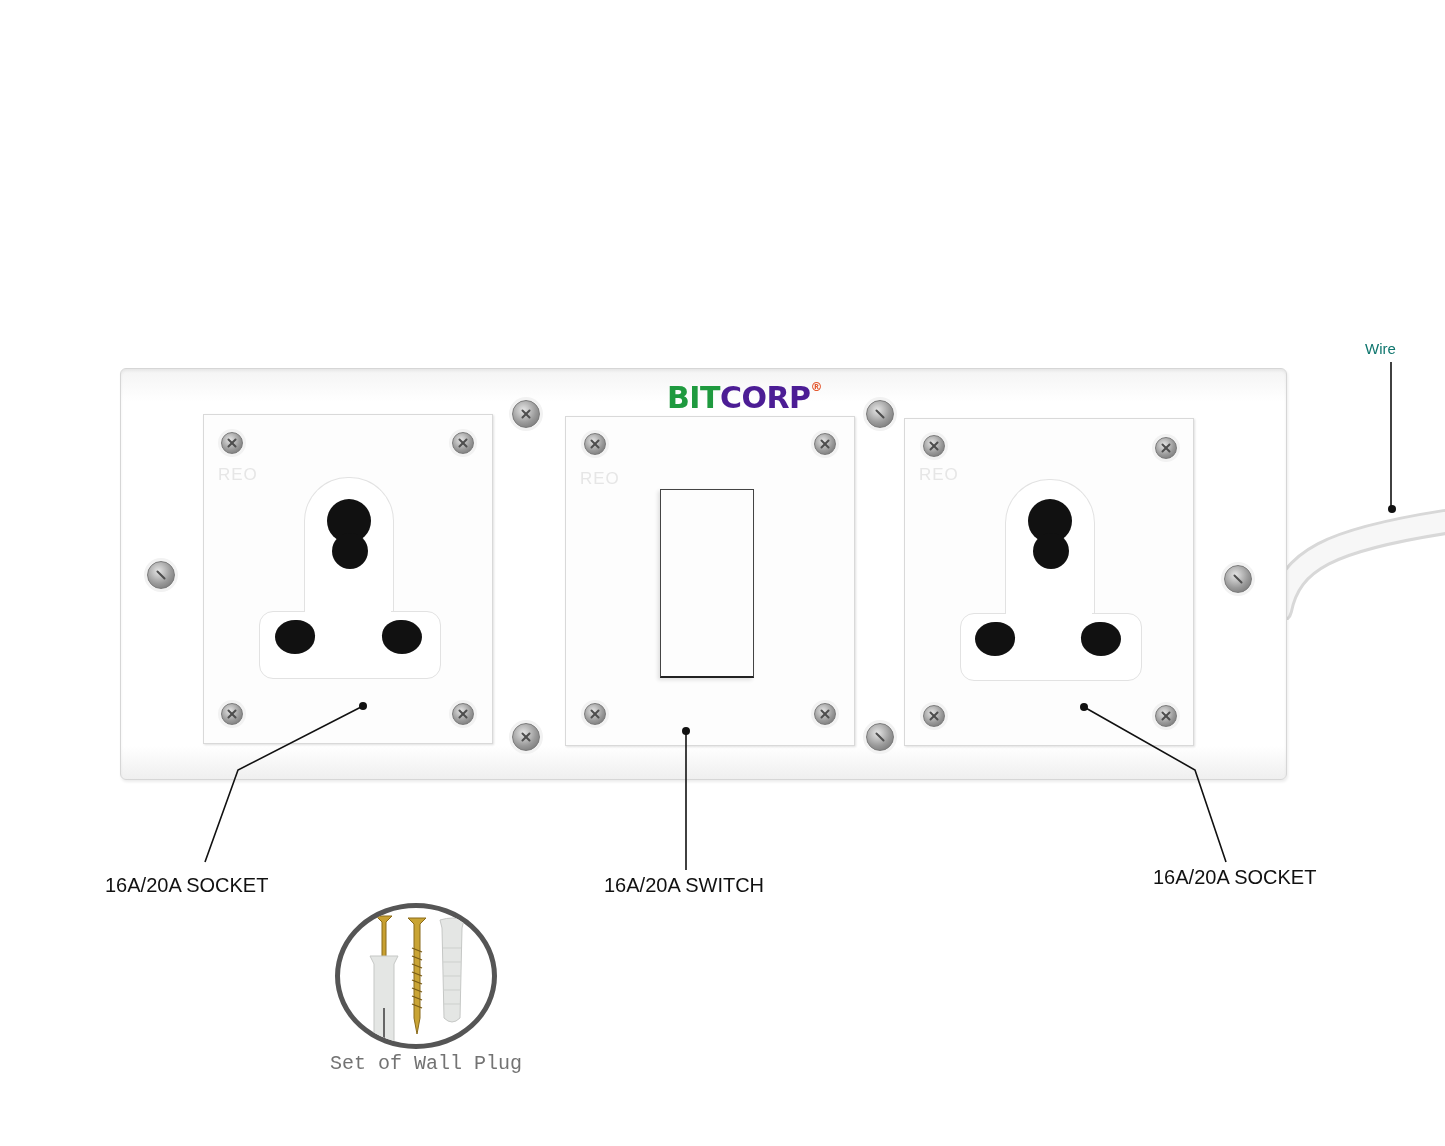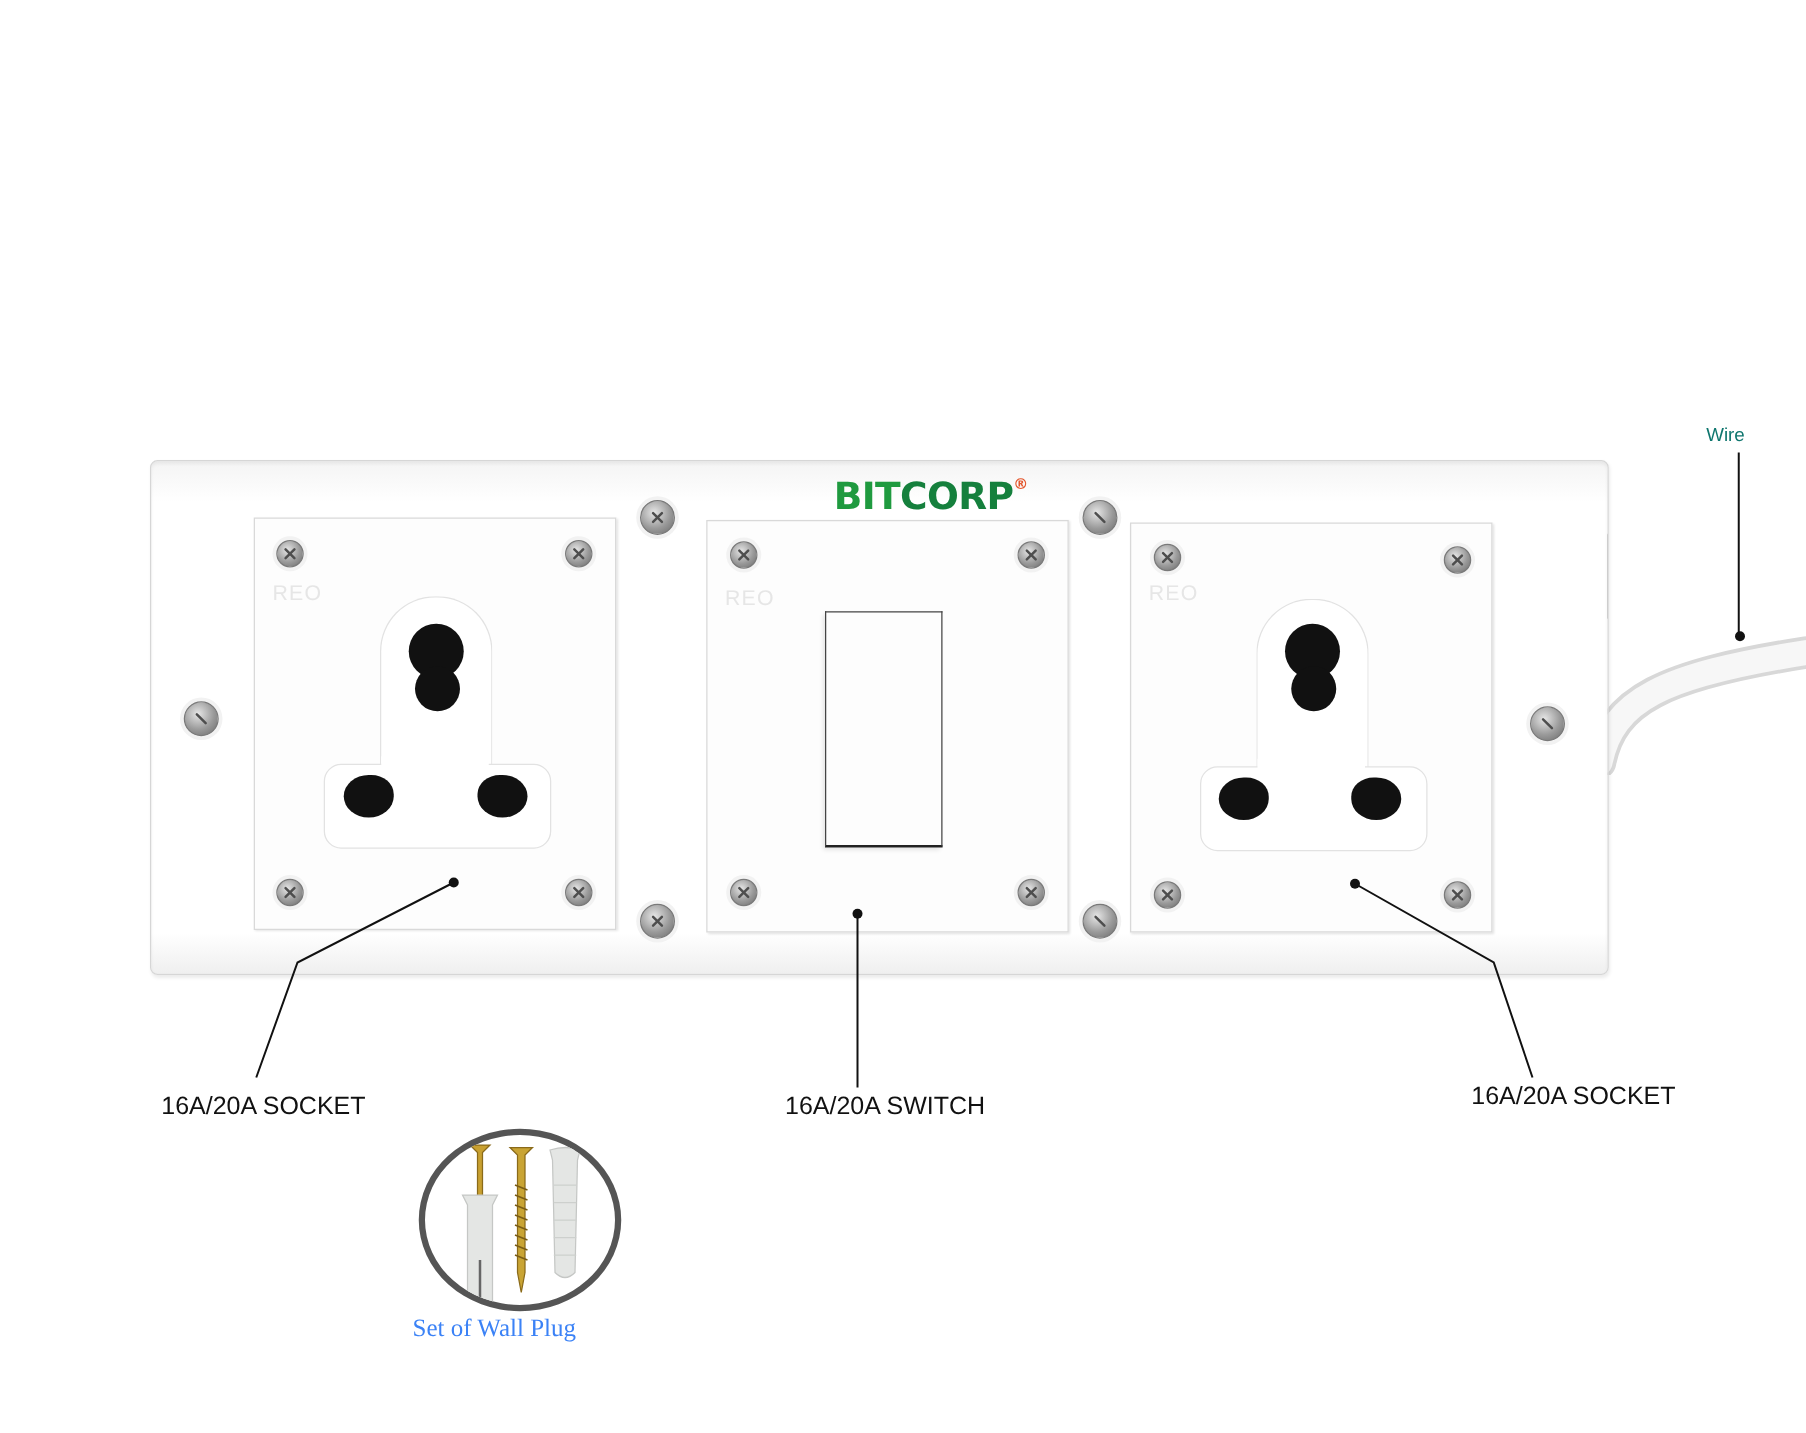--- a/index.html
+++ b/index.html
@@ -28,35 +28,35 @@
   }
   .screw::after { transform:translate(-50%,-50%) rotate(-45deg); }
   .screw.slot::after { display:none; }
   .screw.big { width:26px; height:26px; }
   .reo { color:#e6e6e6; font-size:17px; letter-spacing:1px; }
   .outline-face {
     border:1px solid #e2e2e2; background:#ffffff;
   }
   .hole { background:#111; border-radius:50%; }
   .brand { font-family:"DejaVu Sans", sans-serif; font-weight:bold; font-size:30px; letter-spacing:-0.5px; }
-  .label { font-family:"Liberation Sans", sans-serif; font-size:20px; color:#111; white-space:nowrap;margin-left:24px; }
+  .label { font-family:"Liberation Sans", sans-serif; font-size:20px; color:#111; white-space:nowrap; }
 </style>
 </head>
 <body>
 
 <svg class="abs" style="left:1270px;top:500px;" width="180" height="120" viewBox="0 0 180 120">
   <path d="M10 110 C 20 60, 60 40, 175 22" stroke="#d8d8d8" stroke-width="26" fill="none" stroke-linecap="round"></path>
   <path d="M10 110 C 20 60, 60 40, 175 22" stroke="#f7f7f7" stroke-width="20" fill="none" stroke-linecap="round"></path>
 </svg>
 <div class="abs" style="left:1282px;top:426px;width:4px;height:70px;background:#222;border-radius:2px;"></div>
 
 <div class="abs board"></div>
 
 <div class="abs brand" style="left:667px;top:380px;">
-  <span style="color:#1f9a3f;">BIT</span><span style="color:#15803d;">CORP</span><sup style="color:#e4572e;font-size:12px;vertical-align:top;">®</sup>
+  <span style="color:#1f9a3f;">BIT</span><span style="color:#4c1d95;">CORP</span><sup style="color:#e4572e;font-size:12px;vertical-align:top;">®</sup>
 </div>
 
 <div class="abs screw big slot" style="left:147px;top:561px;"></div>
 <div class="abs screw big" style="left:512px;top:400px;"></div>
 <div class="abs screw big" style="left:512px;top:723px;"></div>
 <div class="abs screw big slot" style="left:866px;top:400px;"></div>
 <div class="abs screw big slot" style="left:866px;top:723px;"></div>
 <div class="abs screw big slot" style="left:1224px;top:565px;"></div>
 
 <div class="abs plate" style="left:203px;top:414px;width:288px;height:328px;">
@@ -142,13 +142,13 @@
     <path d="M100 12 Q113 8 124 12 L122 20 L120 110 Q112 118 104 110 L102 20 Z" fill="#e4e6e4" stroke="#c5c7c5" stroke-width="1"></path>
     <g stroke="#cdd0cd" stroke-width="1">
       <line x1="103" y1="40" x2="121" y2="40"></line>
         <line x1="103" y1="54" x2="121" y2="54"></line>
       <line x1="103" y1="68" x2="121" y2="68"></line>
         <line x1="103" y1="82" x2="121" y2="82"></line>
       <line x1="103" y1="96" x2="121" y2="96"></line>
     </g>
   </svg>
 </div>
-<div class="abs" style="left:330px;top:1052px;font-family:Liberation Serif, serif;font-size:20px;color:#3b82f6;white-space:nowrap;">Set of Wall Plug</div>
+<div class="abs" style="left:330px;top:1052px;font-family:Liberation Mono, monospace;font-size:20px;color:#737373;white-space:nowrap;">Set of Wall Plug</div>
 
 </body></html>

